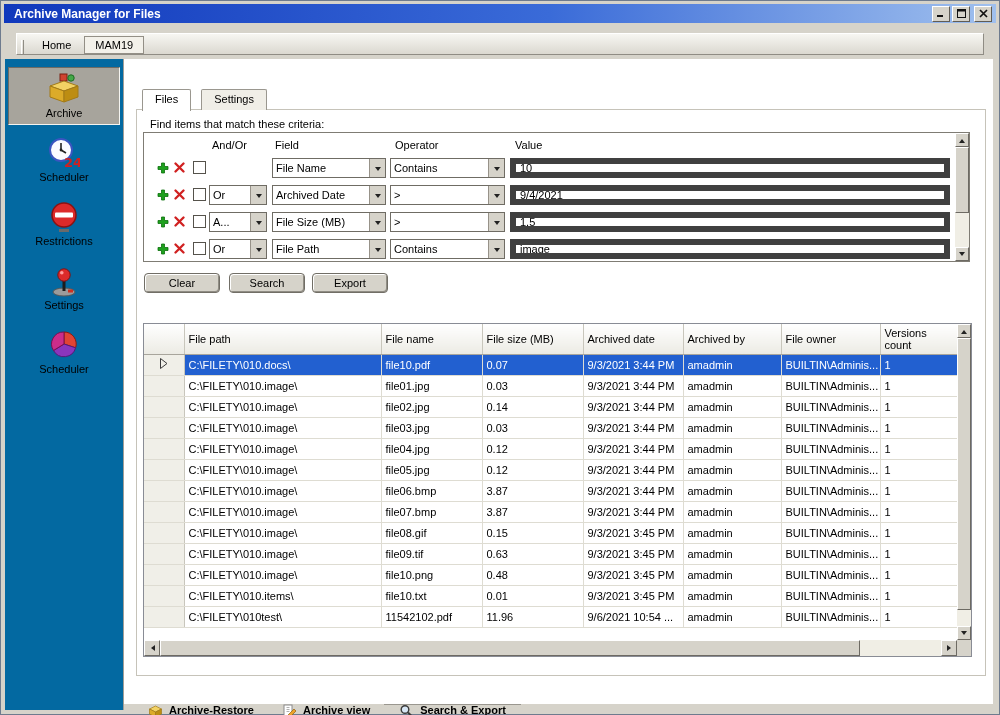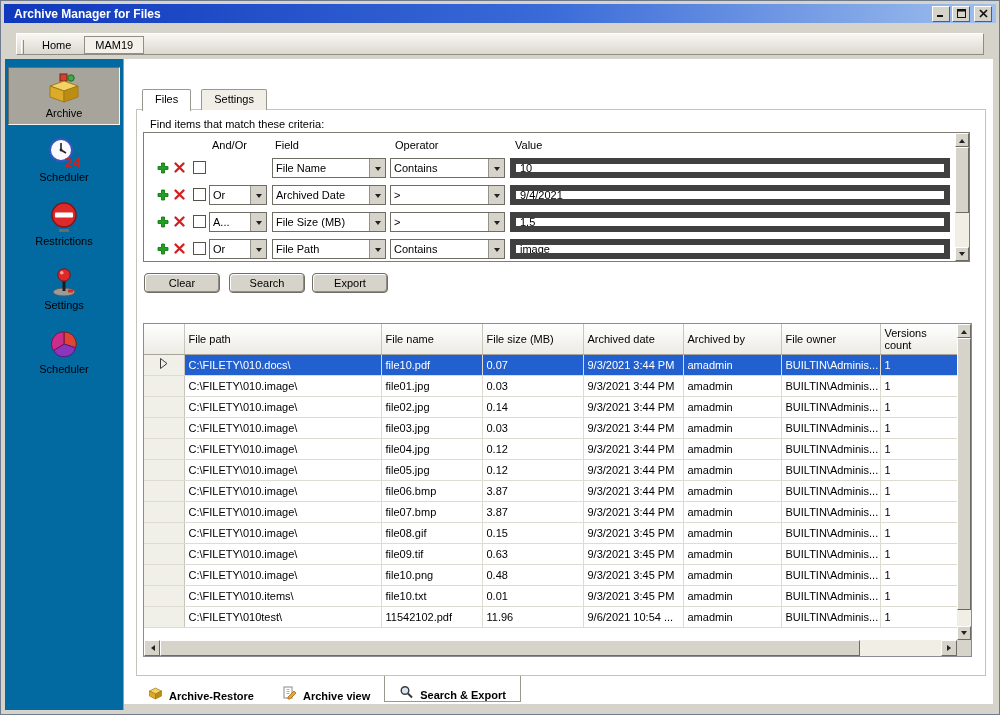--- a/index.html
+++ b/index.html
@@ -100,21 +100,21 @@
   .results-table tr.sel td.rowhdr{background:#f0efe8;color:#000;}
   .results-wrap .vscroll{right:0;top:0;height:316px;}
   .hscroll{position:absolute;left:0;bottom:0;width:813px;height:16px;background:#f0eee5;display:flex;}
   .hscroll .sb-btn{width:16px;height:100%;}
   .hscroll .sb-trk{height:100%;}
   .hscroll .sb-thumb{top:0;bottom:0;}
   .corner{position:absolute;right:0;bottom:0;width:14px;height:16px;background:#d6d3ca;}
 
   
   .btabs{position:absolute;left:10px;top:617px;height:26px;display:flex;z-index:3;}
-  .btab{display:flex;align-items:flex-end;gap:6px;padding:0 14px;cursor:default;}
+  .btab{display:flex;align-items:flex-start;gap:6px;padding:0 14px;cursor:default;margin-top:28px;}
   .btab.active{background:#fff;border:1px solid #9a978f;border-top:none;}
   .btab-label{font-weight:bold;}
 </style>
 </head>
 <body>
 
 <div class="window">
 
   <div class="titlebar">
     <span class="title-text">Archive Manager for Files</span>

